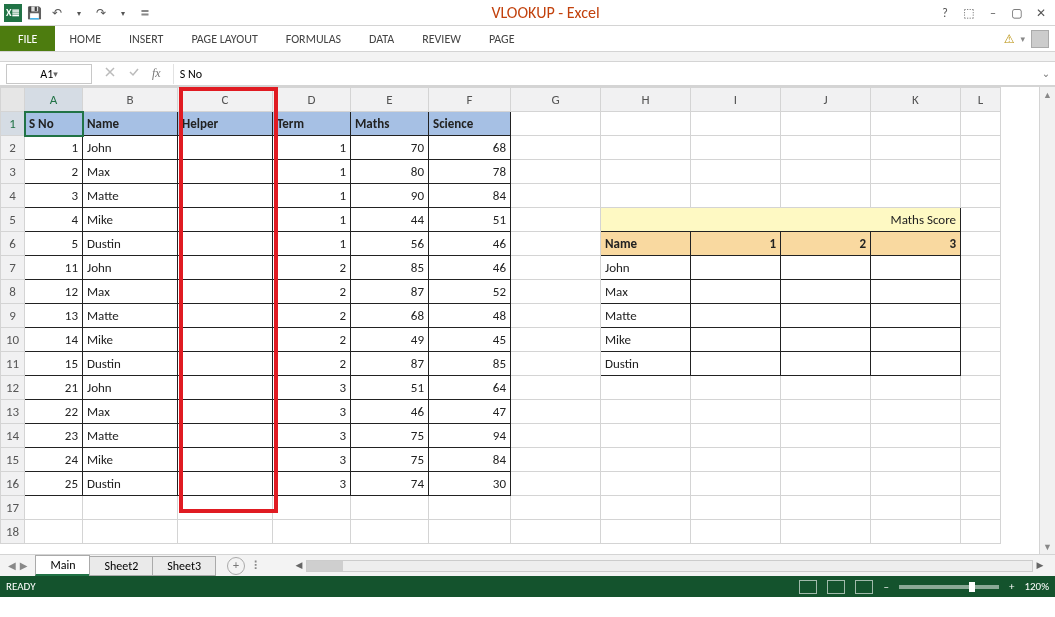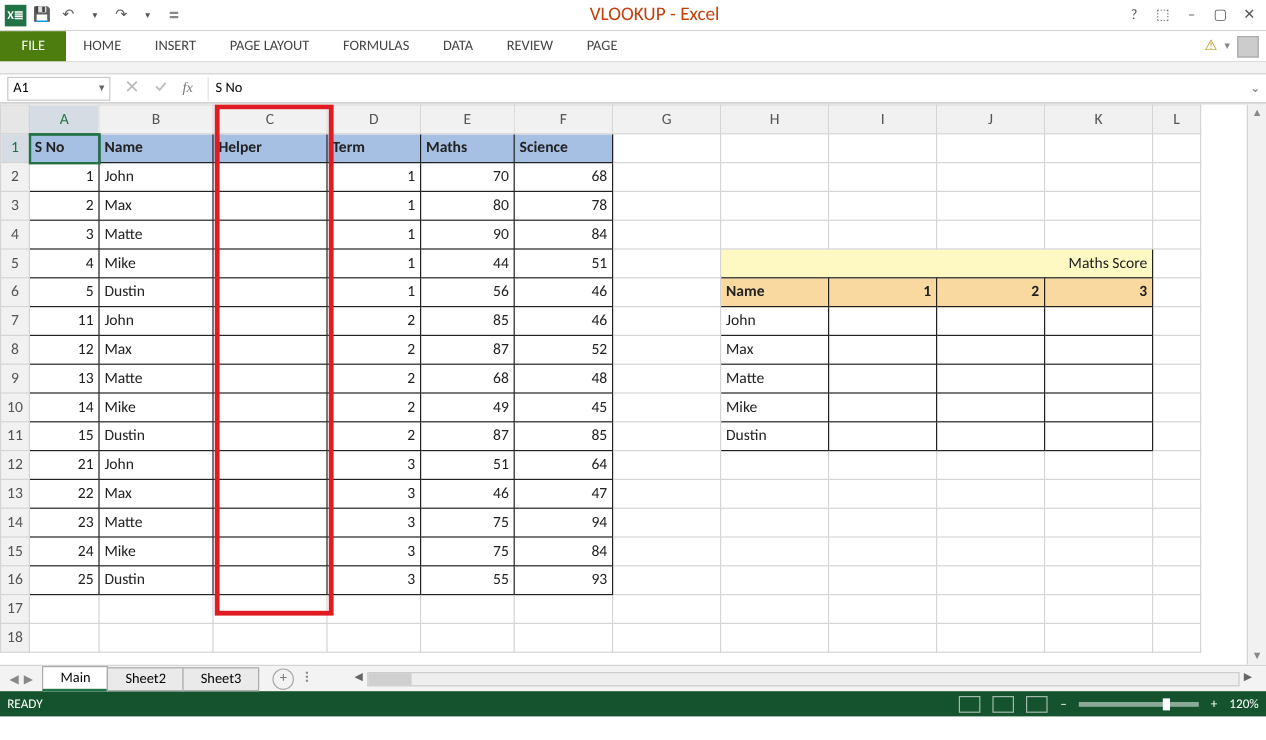--- a/index.html
+++ b/index.html
@@ -20,21 +20,21 @@
   .ribbon-tabs .tab.file { background: #4d7c0f; color: #fff; padding: 0 18px; }
   .ribbon-tabs .right { margin-left: auto; margin-right: 6px; display: flex; align-items: center; gap: 6px; }
   .ribbon-tabs .right .warn { color: #b58b00; font-size: 12px; }
   .ribbon-tabs .right .avatar { width: 18px; height: 18px; background: #ccc; border: 1px solid #aaa; }
 
   
   .ribbon-body { height: 10px; background: #f3f3f3; border-bottom: 1px solid #d4d4d4; }
 
   
   .formula-row { height: 24px; display: flex; align-items: center; border-bottom: 1px solid #d4d4d4; }
-  .name-box { width: 86px; height: 20px; margin-left: 6px; border: 1px solid #c8c8c8; display: flex; align-items: center; padding: 0 4px; font-size: 12px; justify-content: space-between; }
+  .name-box { width: 86px; height: 20px; margin-left: 6px; border: 1px solid #c8c8c8; display: flex; align-items: center; padding: 0 4px; font-size: 12px; justify-content: center; }
   .name-box .dd { font-size: 9px; color: #666; }
   .fb-btns { display: flex; align-items: center; gap: 12px; margin: 0 12px; color: #bbb; font-size: 12px; }
   .fb-fx { font-style: italic; font-family: "Times New Roman", serif; color: #777; }
   .formula-input { flex: 1; height: 20px; border-left: 1px solid #e2e2e2; padding: 0 6px; font-size: 12px; display: flex; align-items: center; }
   .formula-row .expand { width: 18px; text-align: center; color: #777; font-size: 10px; }
 
   
   .grid-wrap { position: relative; height: 468px; overflow: hidden; border-top: 1px solid #d4d4d4; }
   .grid { border-collapse: collapse; }
   .grid th, .grid td { border: 1px solid #d4d4d4; font-size: 13px; color: #222; height: 24px; padding: 0 4px; white-space: nowrap; }
@@ -388,22 +388,22 @@
           <td></td>
           <td></td>
           <td></td>
         </tr>
     <tr>
           <td class="row-h">16</td>
           <td class="tb">25</td>
           <td class="tb left">Dustin</td>
           <td class="tb"></td>
           <td class="tb">3</td>
-          <td class="tb">55</td>
-          <td class="tb">93</td>
+          <td class="tb">74</td>
+          <td class="tb">30</td>
           <td></td>
           <td></td>
           <td></td>
           <td></td>
           <td></td>
           <td></td>
         </tr>
     <tr>
           <td class="row-h">17</td>
           <td></td>

